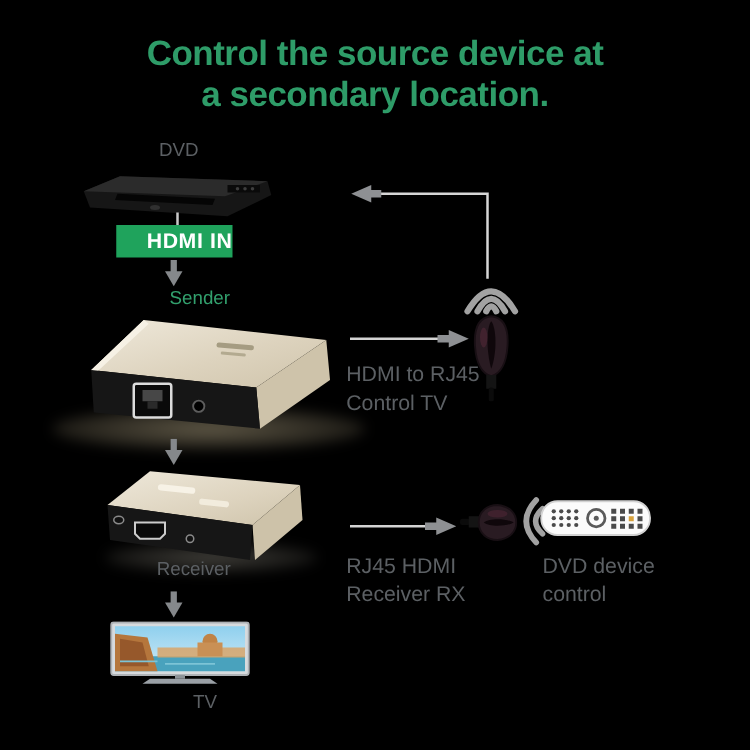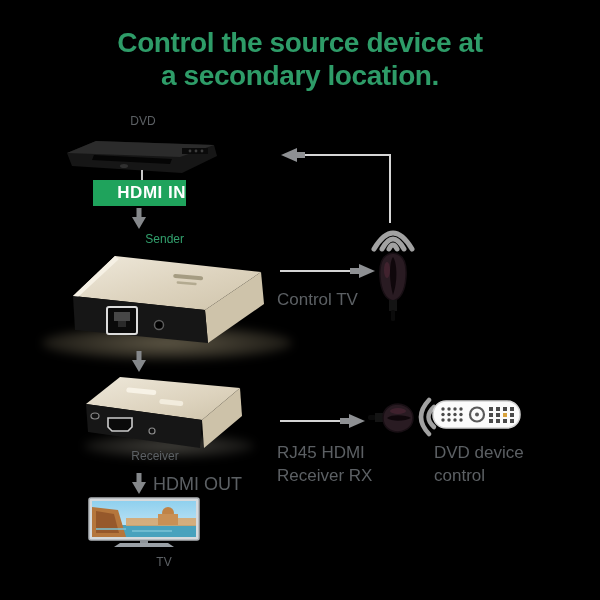--- a/index.html
+++ b/index.html
@@ -6,21 +6,21 @@
   #stage{
     position:relative;width:600px;height:600px;background:#000000;
     font-family:"Liberation Sans","DejaVu Sans",sans-serif;overflow:hidden;
   }
   .abs{position:absolute;}
   .title{
     left:0;top:26px;width:600px;text-align:center;
     color:#2e9c68;font-size:28px;font-weight:bold;line-height:33px;letter-spacing:-0.4px;
   }
   .lbl{position:absolute;color:#5c6064;font-size:18px;line-height:20px;white-space:nowrap;}
-  .lbl.big{font-size:12px;}
+  .lbl.big{font-size:15px;}
   .lbl.center{text-align:center;}
   .green{color:#32a06d;}
   .badge{
     position:absolute;left:93px;top:180px;width:93px;height:26px;
     background:#1fa35c;color:#ffffff;font-size:17px;font-weight:bold;
     text-align:right;line-height:26px;letter-spacing:0.5px;
   }
   .cap{position:absolute;color:#5c6064;font-size:17px;line-height:23px;white-space:nowrap;}
   .thinline{position:absolute;background:#c9c9c9;}
   .shadow{position:absolute;border-radius:50%;filter:blur(5px);}
@@ -104,20 +104,21 @@
 
   <svg class="abs" style="left:377px;top:251px;" width="32" height="72" viewBox="0 0 32 72">
     <path d="M16,2 C26,3 30,12 29,26 C28,40 23,48 16,50 C9,48 4,40 3,26 C2,12 6,3 16,2 Z" fill="#291b22" stroke="#180f14" stroke-width="1.5"></path>
     <path d="M16,6 C20,11 21,30 16,44 C12,30 12,11 16,6 Z" fill="#0f070b"></path>
     <ellipse cx="10" cy="19" rx="3" ry="8" fill="#4e2636" opacity="0.65"></ellipse>
     <rect x="12" y="49" width="8" height="11" fill="#141414"></rect>
     <rect x="14" y="59" width="4" height="11" rx="1.5" fill="#0b0b0b"></rect>
   </svg>
 
   <div class="cap" style="left:277px;top:288px;">
+    <div>HDMI to RJ45</div>
     <div>Control TV</div>
   </div>
 
   <svg class="abs" style="left:131px;top:351px;" width="16" height="23" viewBox="0 0 16 23">
     <rect x="5.5" y="0" width="5" height="10" fill="#85888b"></rect>
     <polygon points="1,9 15,9 8,21" fill="#85888b"></polygon>
   </svg>
 
   <svg class="abs" style="left:84px;top:374px;" width="160" height="78" viewBox="0 0 160 78">
     <defs>
@@ -138,21 +139,20 @@
     <ellipse cx="11" cy="42" rx="4" ry="3" fill="#111111" stroke="#8a8a8a" stroke-width="1.2"></ellipse>
     <circle cx="68" cy="57" r="3" fill="#111111" stroke="#8a8a8a" stroke-width="1.2"></circle>
   </svg>
 
   <div class="lbl big center" style="left:95px;top:446px;width:120px;">Receiver</div>
 
   <svg class="abs" style="left:131px;top:473px;" width="16" height="23" viewBox="0 0 16 23">
     <rect x="5.5" y="0" width="5" height="10" fill="#85888b"></rect>
     <polygon points="1,9 15,9 8,21" fill="#85888b"></polygon>
   </svg>
-  <div class="lbl" style="left:153px;top:474px;">HDMI OUT</div>
 
   <svg class="abs" style="left:88px;top:497px;" width="112" height="54" viewBox="0 0 112 54">
     <defs>
       <linearGradient id="sky" x1="0" y1="0" x2="0" y2="1">
         <stop offset="0" stop-color="#8fd0ee"></stop>
         <stop offset="1" stop-color="#cfeaf6"></stop>
       </linearGradient>
     </defs>
     <rect x="1" y="1" width="110" height="42" rx="2" fill="#d6dadd" stroke="#aeb2b6" stroke-width="1.5"></rect>
     <rect x="4" y="4" width="104" height="36" fill="url(#sky)"></rect>

